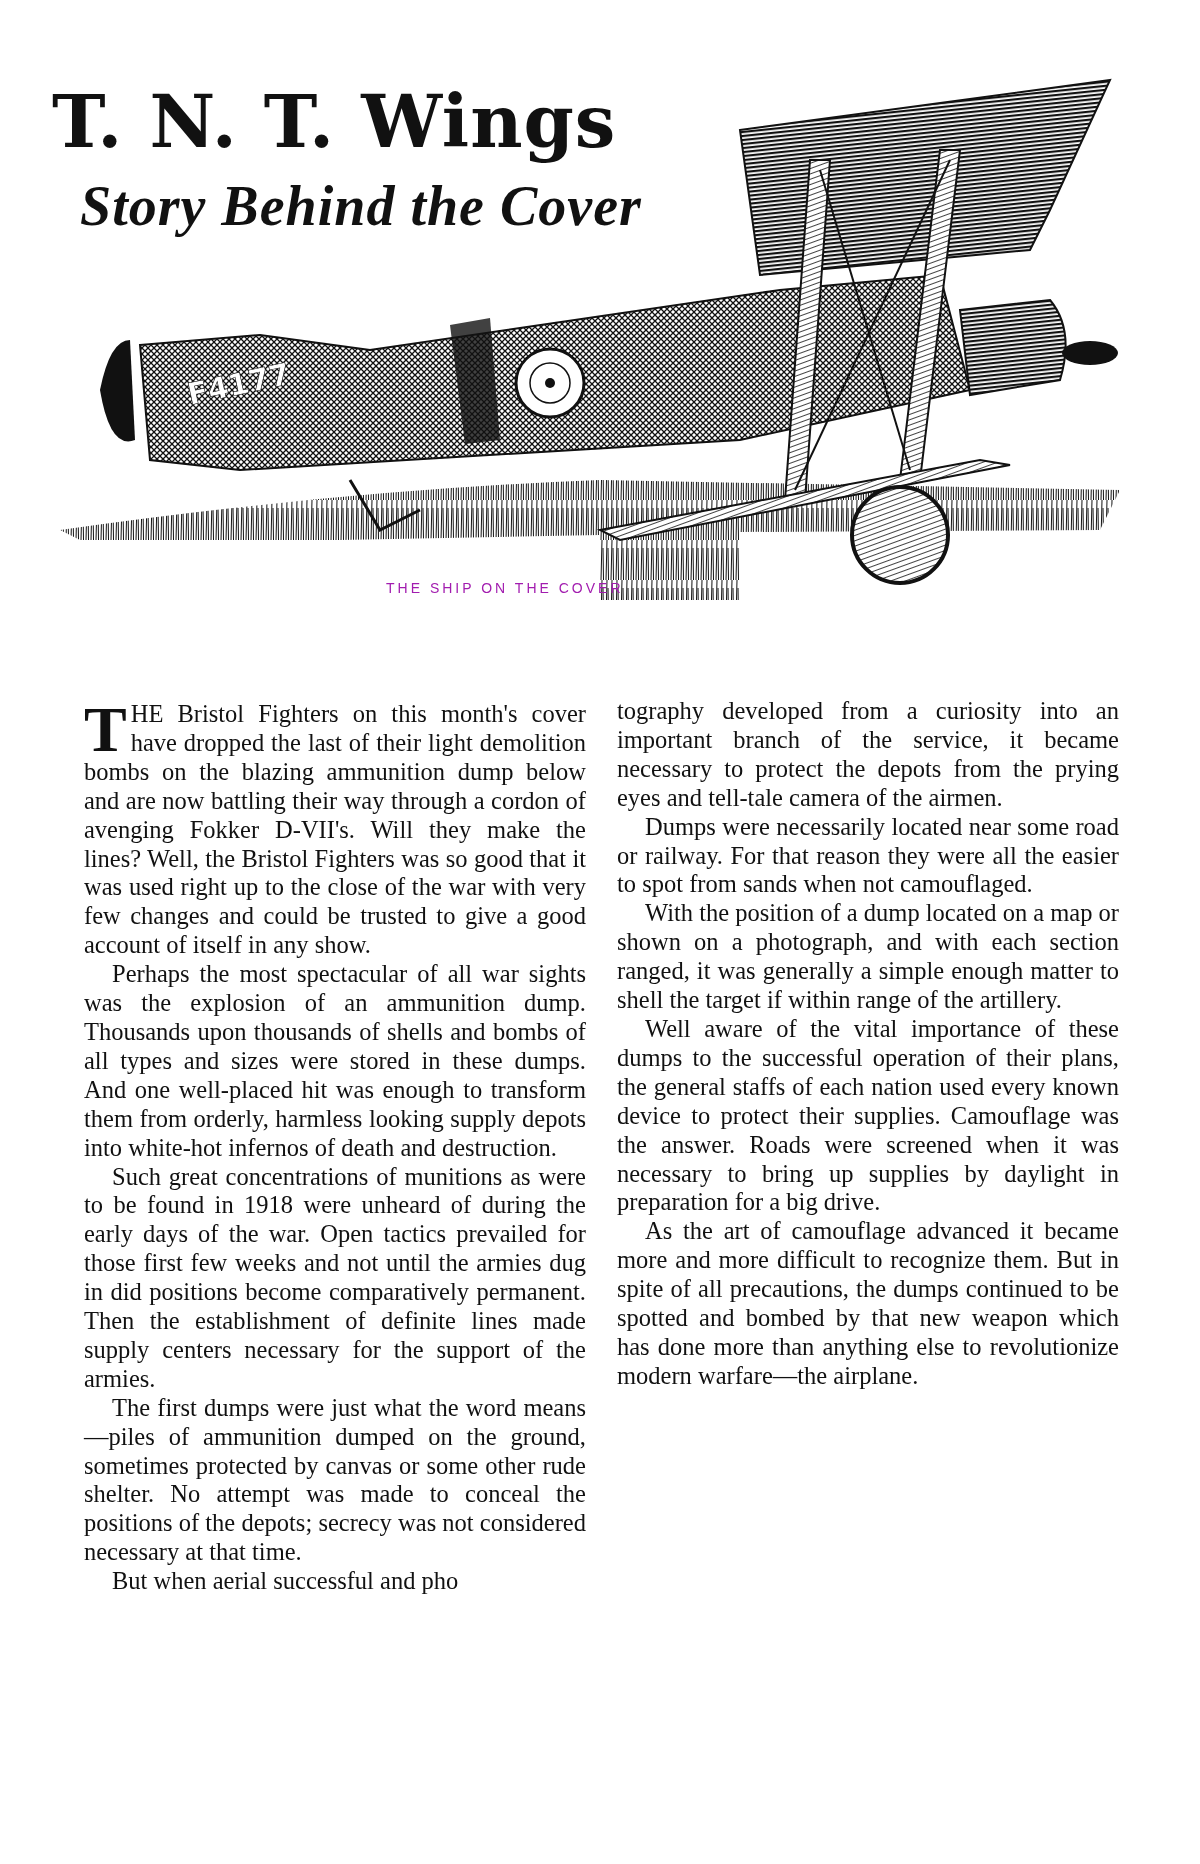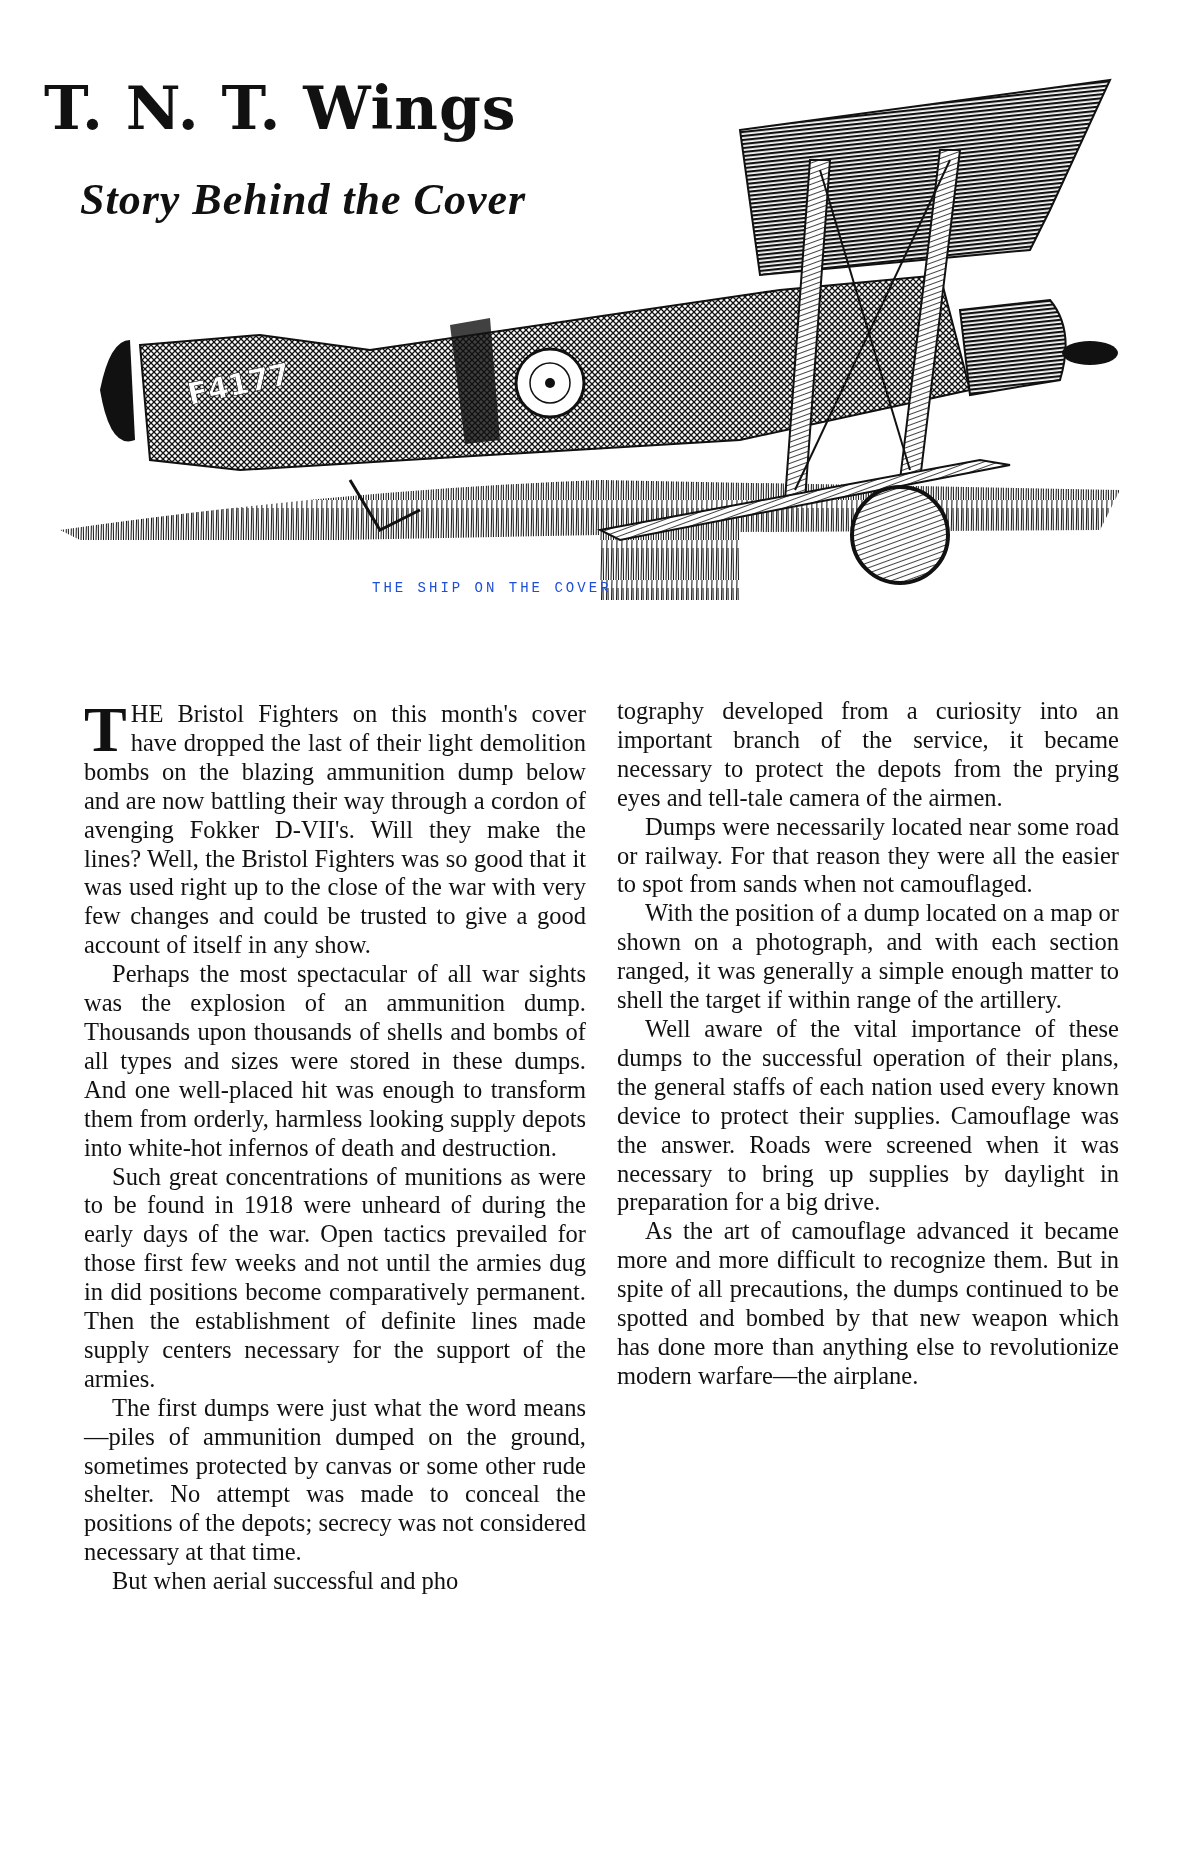--- a/index.html
+++ b/index.html
@@ -2,39 +2,39 @@
 <html><head>
 <meta charset="utf-8">
 <style>
   html, body { margin: 0; padding: 0; background: #ffffff; }
   body { width: 1200px; height: 1864px; position: relative; overflow: hidden; color: #111; }
   .page { position: absolute; left: 0; top: 0; width: 1200px; height: 1864px; }
 
   .title {
     position: absolute; left: 44px; top: 78px;
     font-family: "DejaVu Serif", "Liberation Serif", serif;
-    font-weight: bold; font-size: 60px; letter-spacing: 1px; line-height: 1;
-    margin: 0;
+    font-weight: bold; font-size: 72px; letter-spacing: 1px; line-height: 1;
+    margin: 8px;
   }
   .subtitle {
     position: absolute; left: 80px; top: 178px;
     font-family: "Liberation Serif", serif; font-style: italic; font-weight: bold;
-    font-size: 44px; letter-spacing: 1px; line-height: 1;
+    font-size: 56px; letter-spacing: 1px; line-height: 1;
   }
   .byline {
     position: absolute; left: 158px; top: 250px;
     font-family: "Liberation Serif", serif; font-weight: bold;
     font-size: 44px; letter-spacing: 2px; line-height: 1;
   }
 
   .illustration { position: absolute; left: 40px; top: 60px; width: 1160px; height: 600px; }
   .caption {
-    position: absolute; left: 372px; top: 580px;
-    font-family: Liberation Mono, monospace; font-size: 14px; letter-spacing: 3px;
-    color: #1d4ed8;
+    position: absolute; left: 386px; top: 580px;
+    font-family: Liberation Sans, sans-serif; font-size: 14px; letter-spacing: 3px;
+    color: #a21caf;
   }
 
   .col {
     position: absolute; top: 700px; width: 502px;
     font-family: "Liberation Serif", serif; font-size: 24.5px; line-height: 28.9px;
     text-align: justify; hyphens: manual;
   }
   .col-left { left: 84px; }
   .col-right { left: 617px; top: 697px; }
   .col p { margin: 0; text-indent: 28px; }

